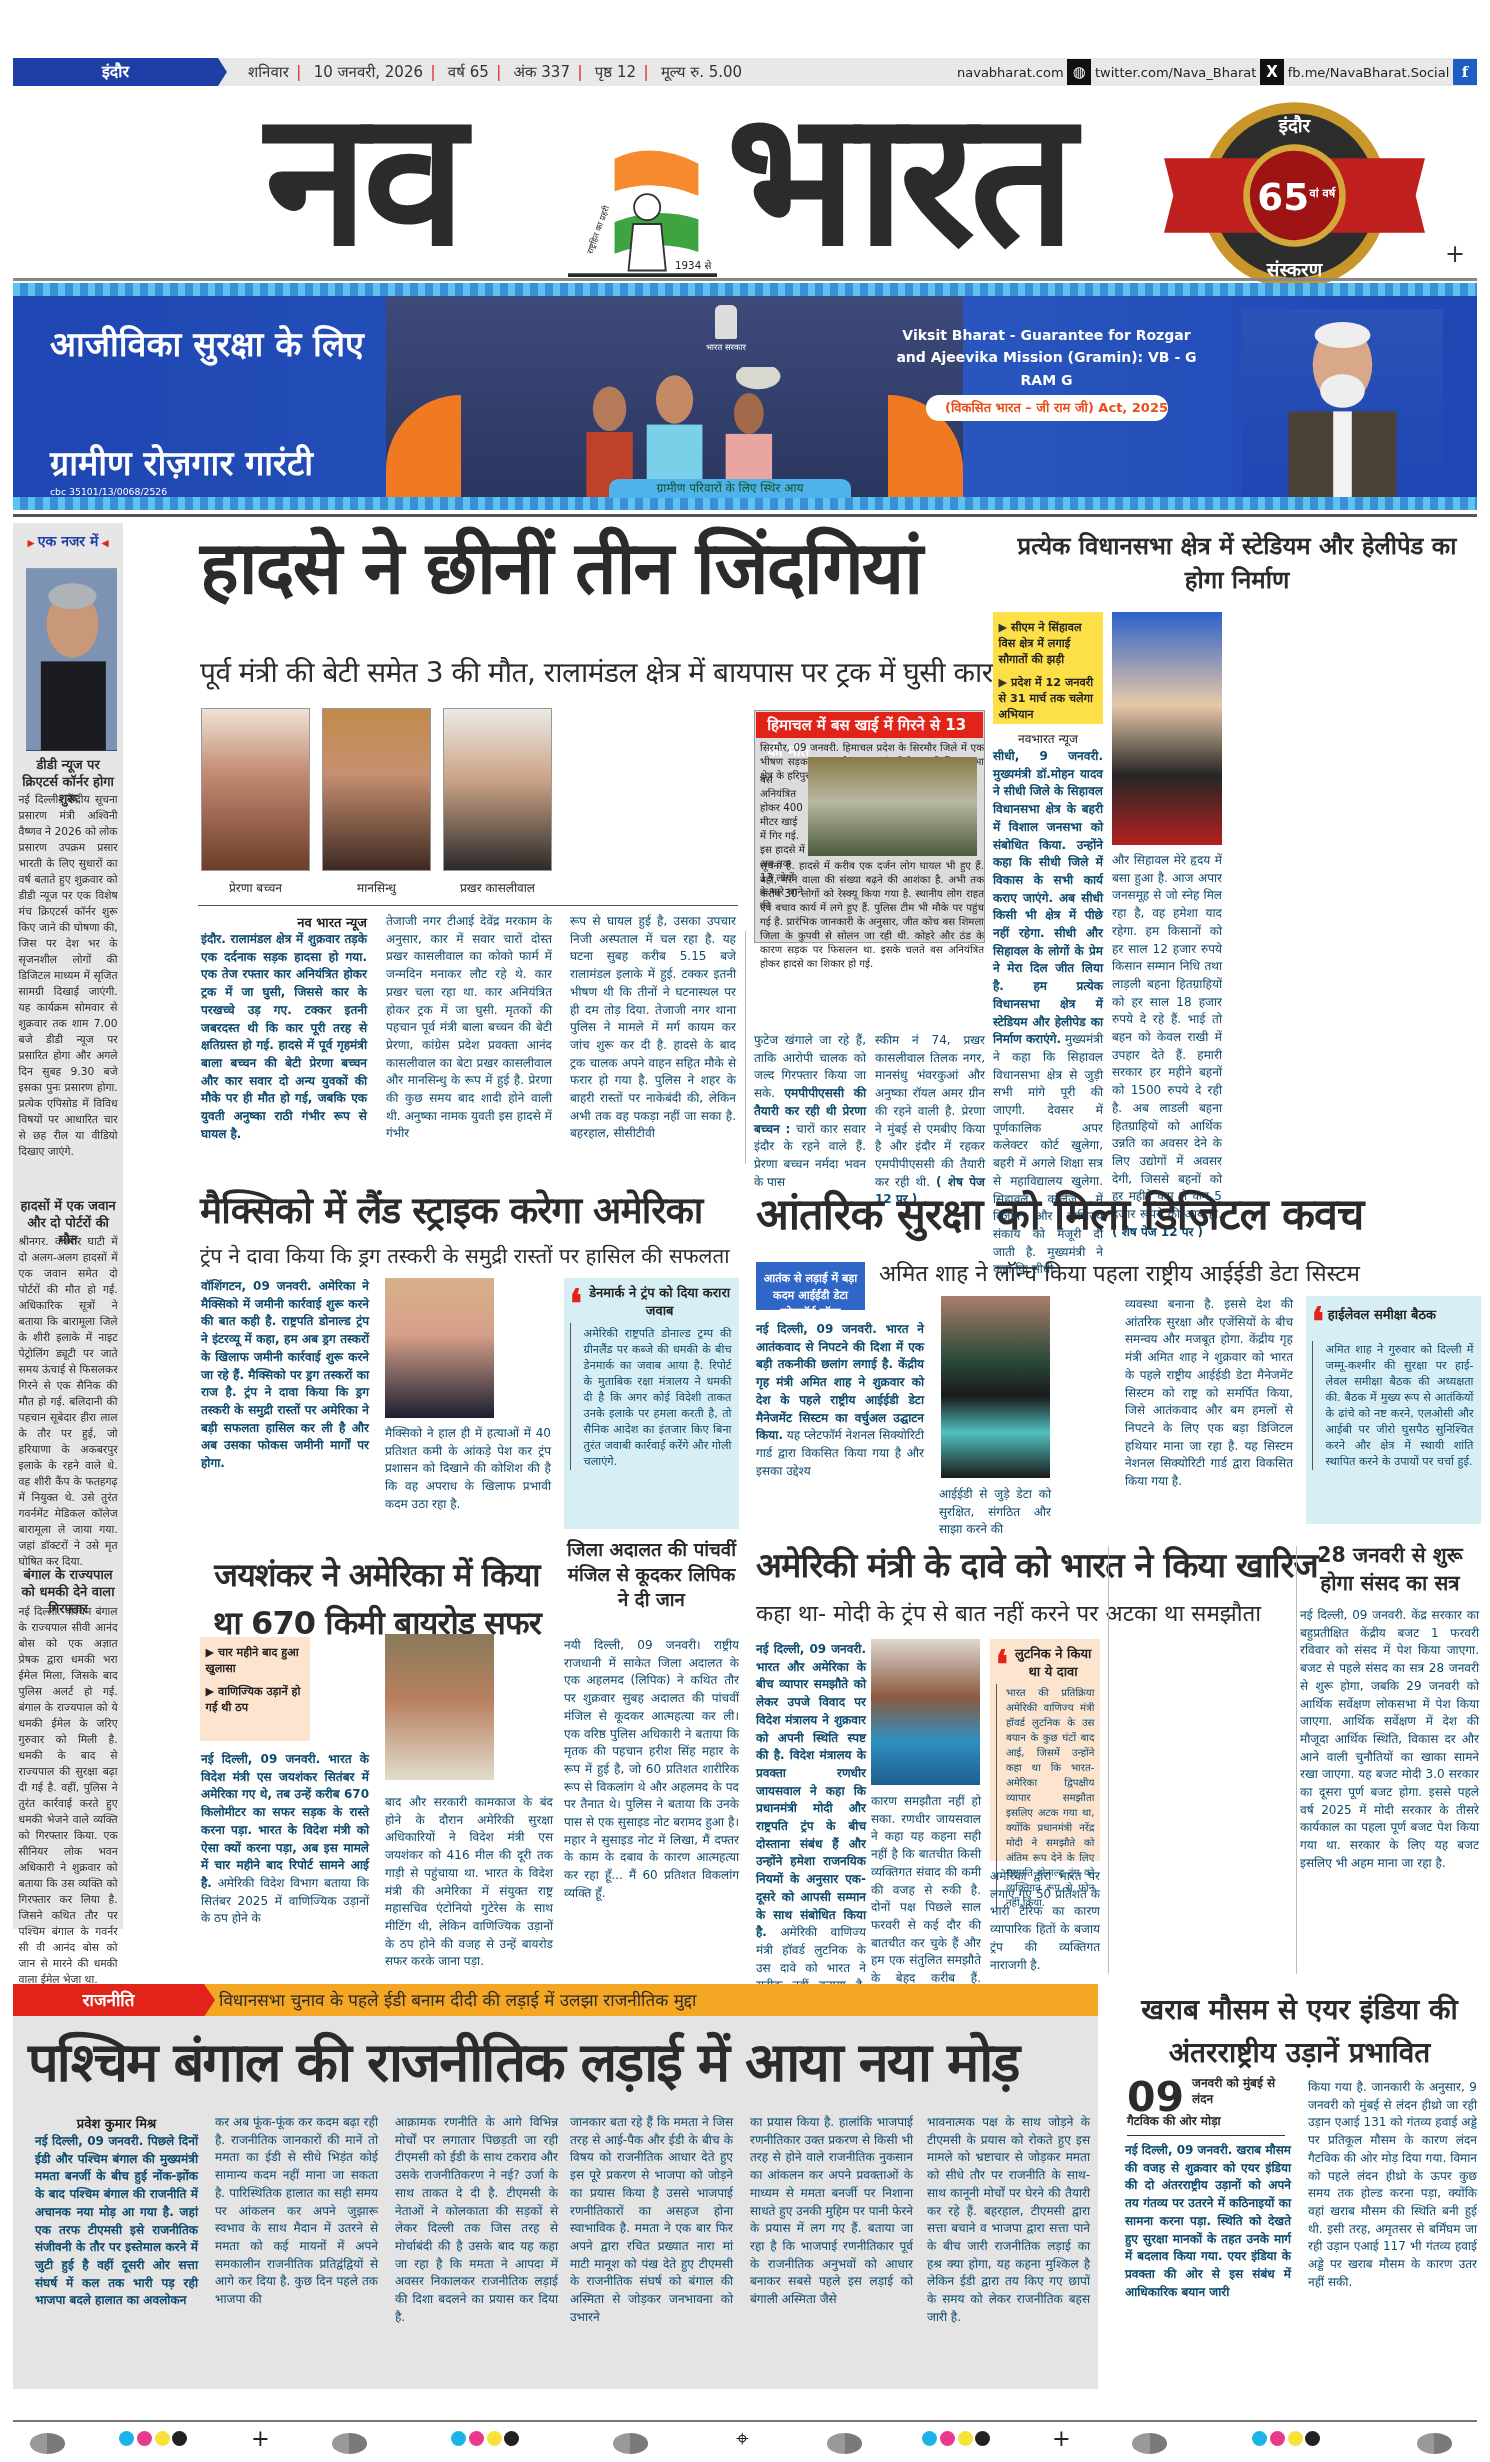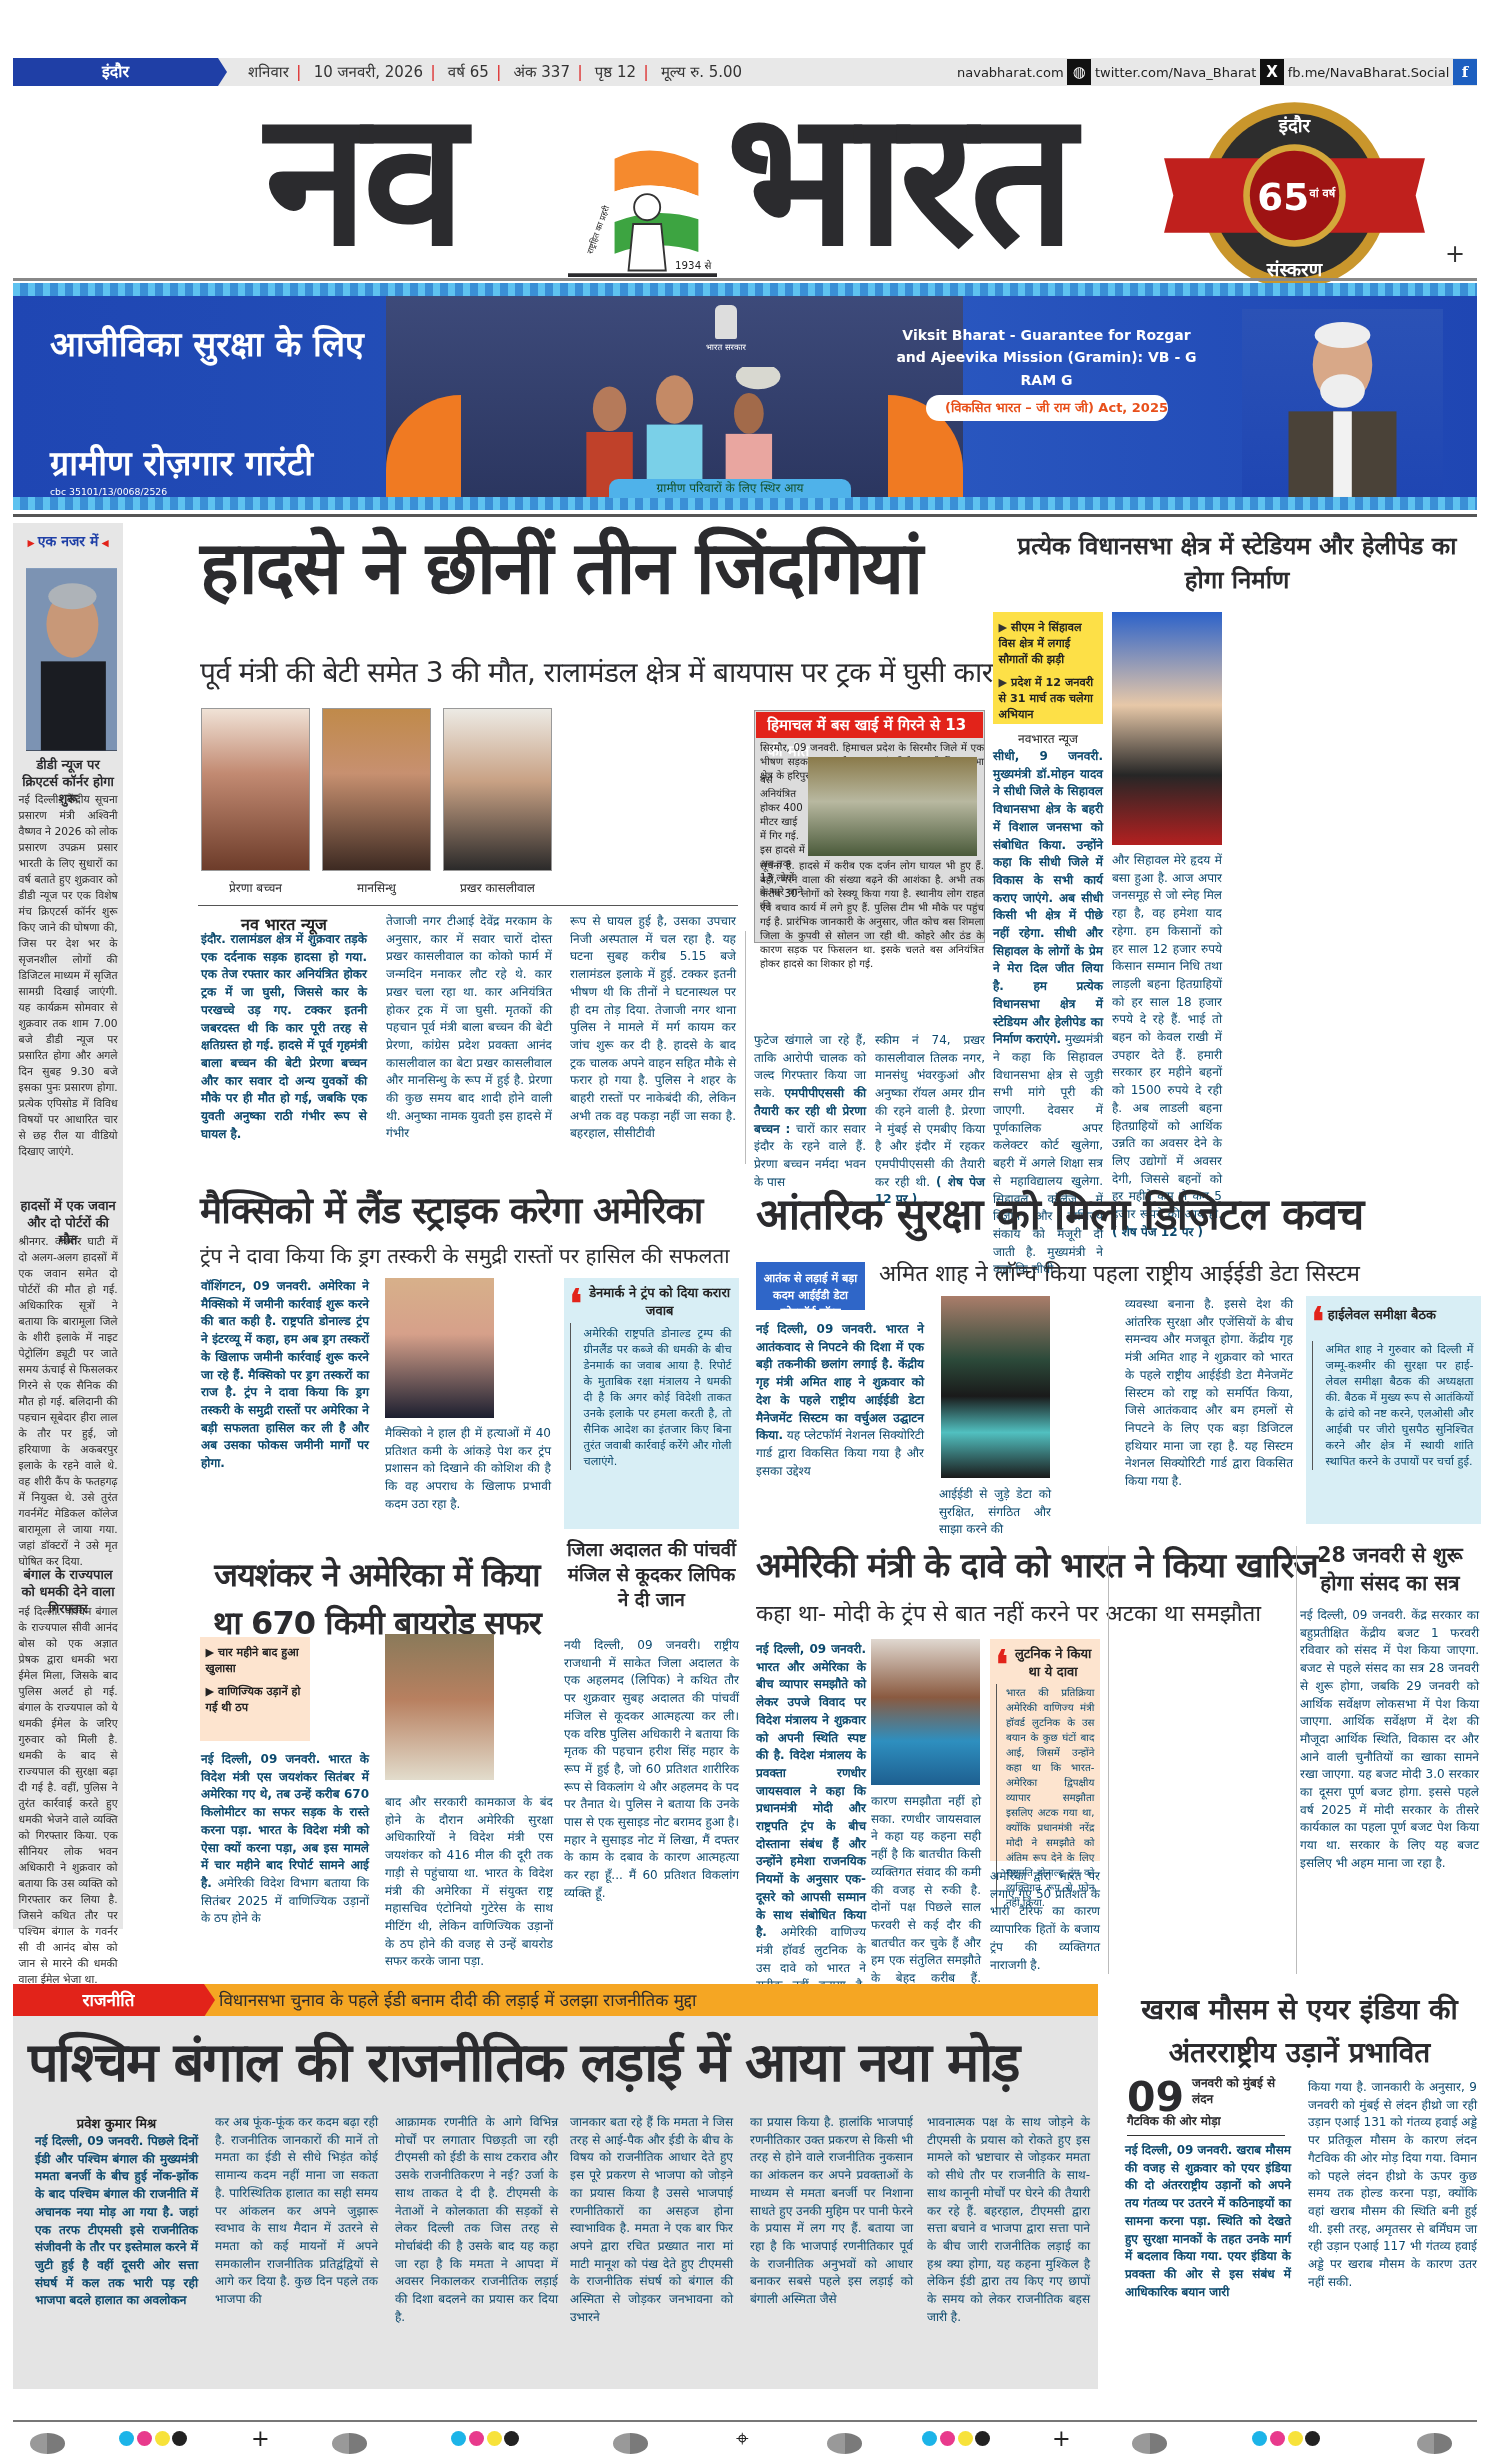--- a/index.html
+++ b/index.html
@@ -212,21 +212,21 @@
 
 <div class="abs" id="lead-h">हादसे ने छीनीं तीन जिंदगियां</div>
 <div class="abs" id="lead-sub">पूर्व मंत्री की बेटी समेत 3 की मौत, रालामंडल क्षेत्र में बायपास पर ट्रक में घुसी कार</div>
 <div class="abs portrait" id="p1"></div>
 <div class="abs portrait" id="p2"></div>
 <div class="abs portrait" id="p3"></div>
 <div class="abs cap" style="left:201px;top:879px">प्रेरणा बच्चन</div>
 <div class="abs cap" style="left:322px;top:879px">मानसिन्धु</div>
 <div class="abs cap" style="left:443px;top:879px">प्रखर कासलीवाल</div>
 <div class="abs" id="lead-rule"></div>
-<div class="col" style="left:201px;top:913px;width:166px;text-align:center;font-size:16px;font-weight:bold">नव भारत न्यूज</div>
+<div class="col" style="left:201px;top:913px;width:166px;text-align:right;font-size:13px;font-weight:bold">नव भारत न्यूज</div>
 <div class="col body-txt bold-txt" style="left:201px;top:931px;width:166px">इंदौर. रालामंडल क्षेत्र में शुक्रवार तड़के एक दर्दनाक सड़क हादसा हो गया. एक तेज रफ्तार कार अनियंत्रित होकर ट्रक में जा घुसी, जिससे कार के परखच्चे उड़ गए. टक्कर इतनी जबरदस्त थी कि कार पूरी तरह से क्षतिग्रस्त हो गई. हादसे में पूर्व गृहमंत्री बाला बच्चन की बेटी प्रेरणा बच्चन और कार सवार दो अन्य युवकों की मौके पर ही मौत हो गई, जबकि एक युवती अनुष्का राठी गंभीर रूप से घायल है.</div>
 <div class="col body-txt" style="left:386px;top:913px;width:166px">तेजाजी नगर टीआई देवेंद्र मरकाम के अनुसार, कार में सवार चारों दोस्त प्रखर कासलीवाल का कोको फार्म में जन्मदिन मनाकर लौट रहे थे. कार प्रखर चला रहा था. कार अनियंत्रित होकर ट्रक में जा घुसी. मृतकों की पहचान पूर्व मंत्री बाला बच्चन की बेटी प्रेरणा, कांग्रेस प्रदेश प्रवक्ता आनंद कासलीवाल का बेटा प्रखर कासलीवाल और मानसिन्धु के रूप में हुई है. प्रेरणा की कुछ समय बाद शादी होने वाली थी. अनुष्का नामक युवती इस हादसे में गंभीर</div>
 <div class="col body-txt" style="left:570px;top:913px;width:166px">रूप से घायल हुई है, उसका उपचार निजी अस्पताल में चल रहा है. यह घटना सुबह करीब 5.15 बजे रालामंडल इलाके में हुई. टक्कर इतनी भीषण थी कि तीनों ने घटनास्थल पर ही दम तोड़ दिया. तेजाजी नगर थाना पुलिस ने मामले में मर्ग कायम कर जांच शुरू कर दी है. हादसे के बाद ट्रक चालक अपने वाहन सहित मौके से फरार हो गया है. पुलिस ने शहर के बाहरी रास्तों पर नाकेबंदी की, लेकिन अभी तक वह पकड़ा नहीं जा सका है. बहरहाल, सीसीटीवी</div>
 <div class="col body-txt" style="left:754px;top:1032px;width:112px">
   <span>फुटेज खंगाले जा रहे हैं, ताकि आरोपी चालक को जल्द गिरफ्तार किया जा सके.</span>
   <span class="bold-txt">एमपीपीएससी की तैयारी कर रही थी प्रेरणा बच्चन :</span>
   <span>चारों कार सवार इंदौर के रहने वाले हैं. प्रेरणा बच्चन नर्मदा भवन के पास</span>
 </div>
 <div class="col body-txt" style="left:875px;top:1032px;width:110px">
   <span>स्कीम नं 74, प्रखर कासलीवाल तिलक नगर, मानसंधु भंवरकुआं और अनुष्का रॉयल अमर ग्रीन की रहने वाली है. प्रेरणा ने मुंबई से एमबीए किया है और इंदौर में रहकर एमपीपीएससी की तैयारी कर रही थी.</span>

